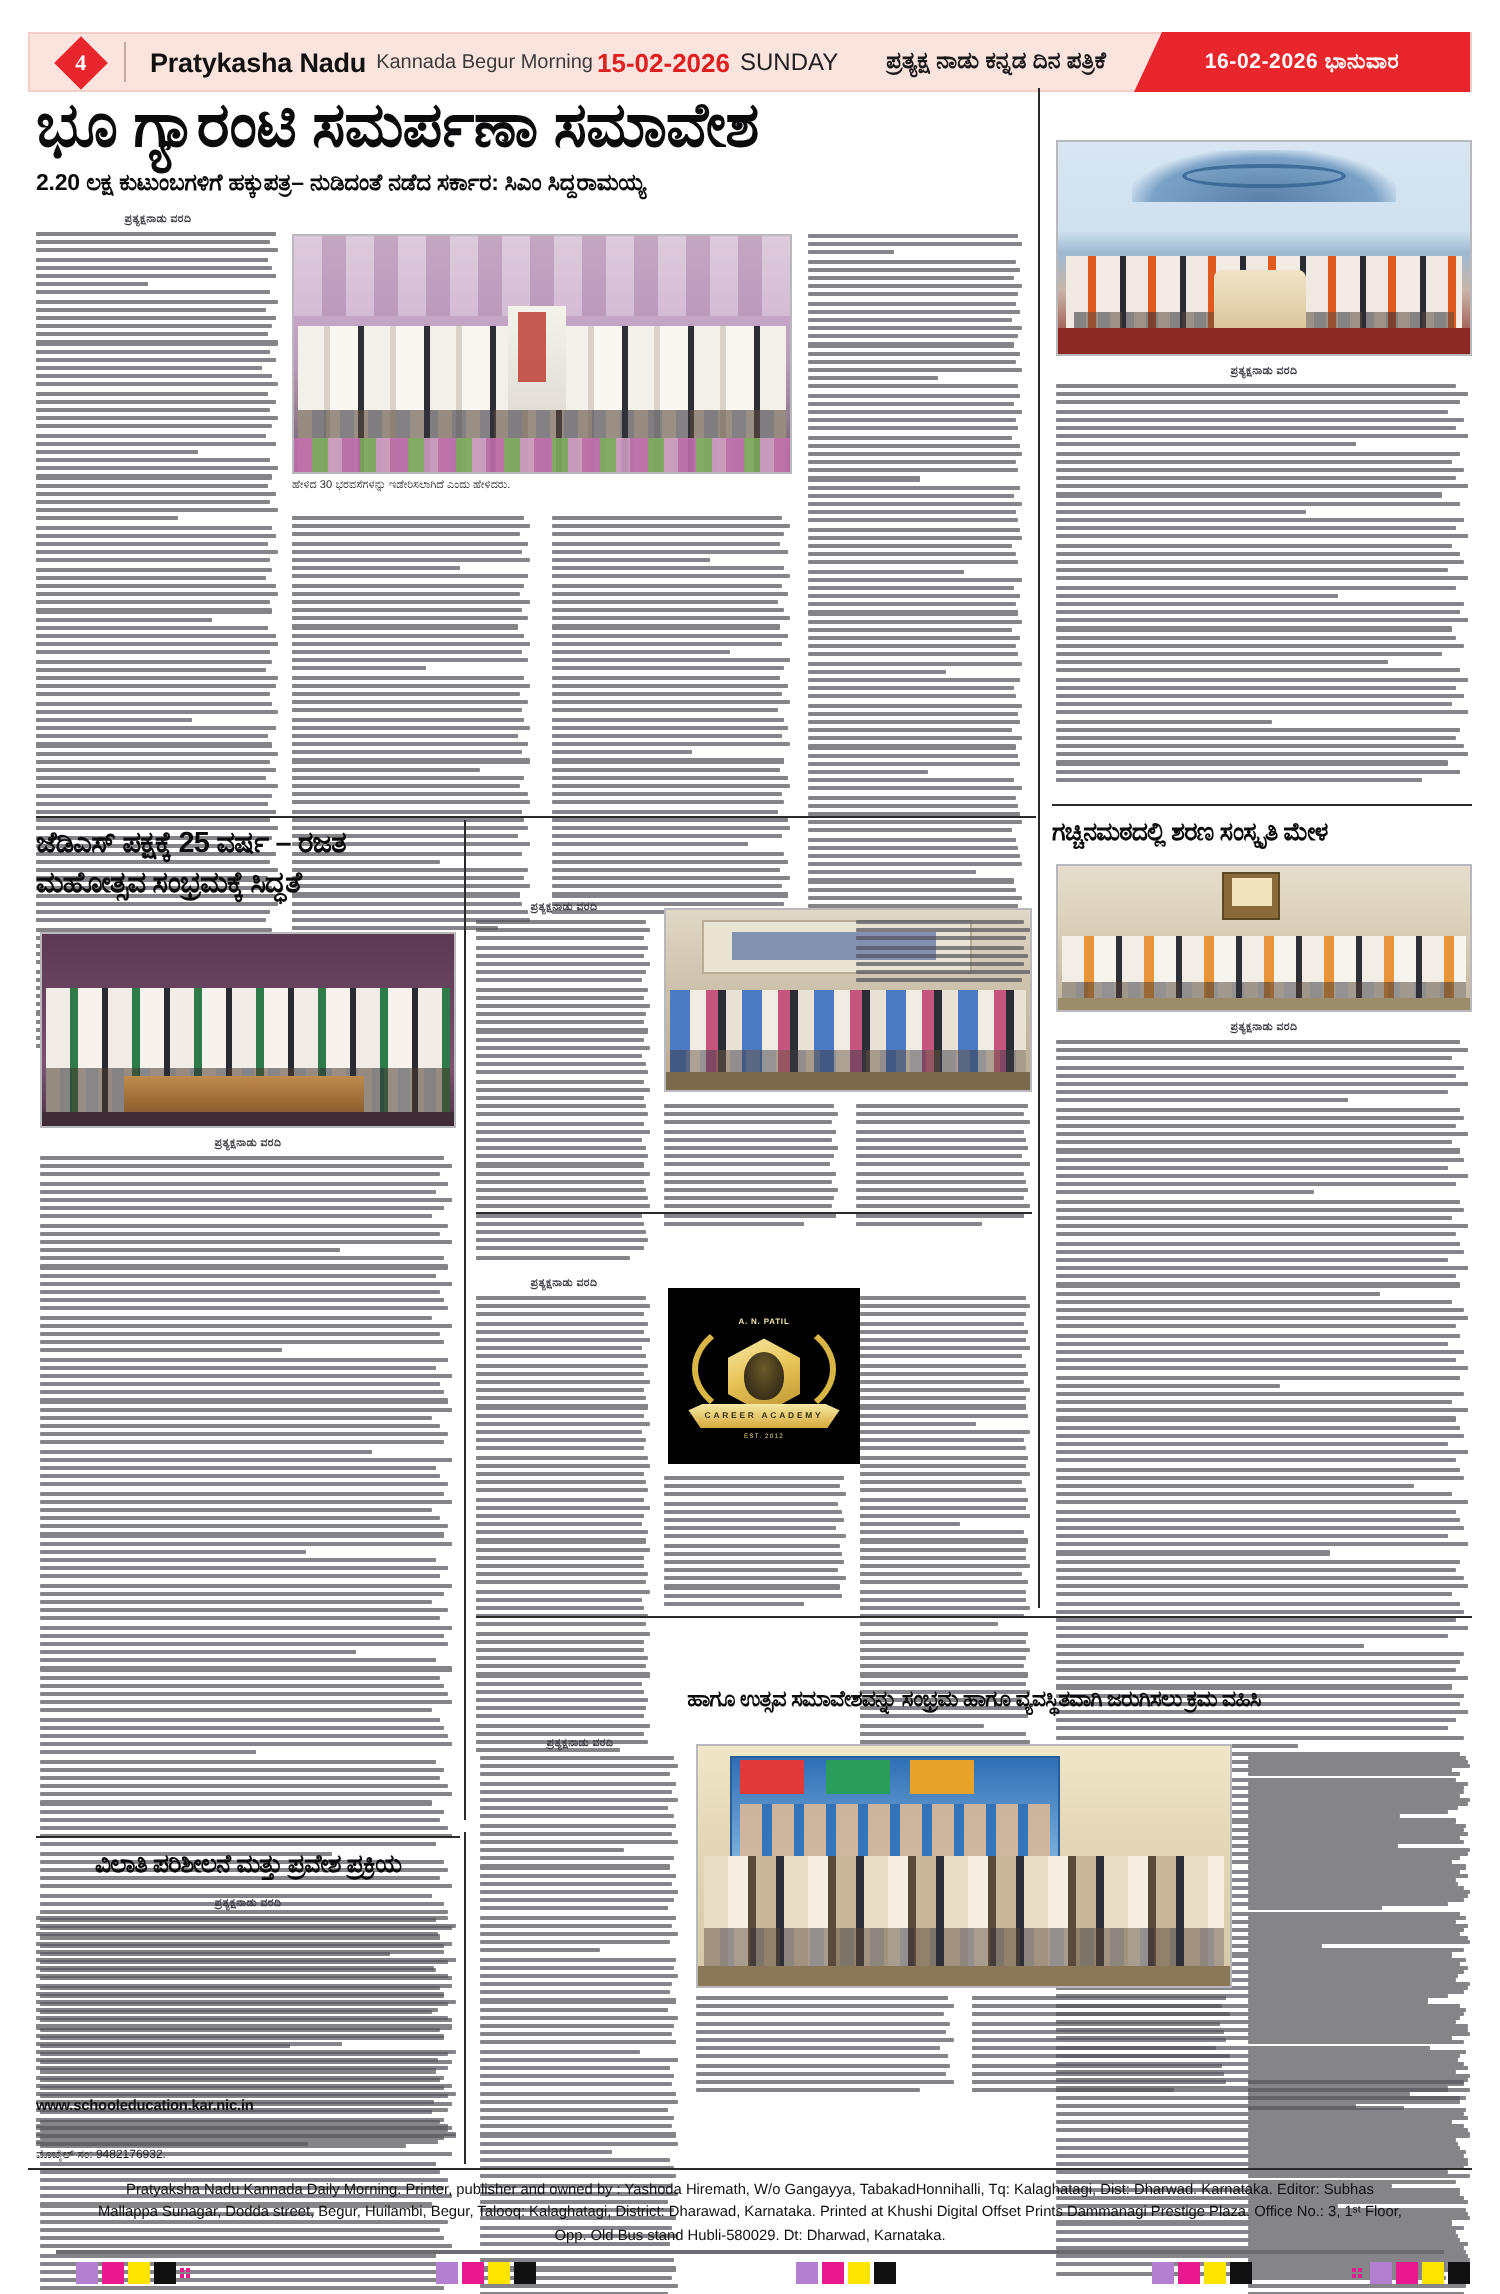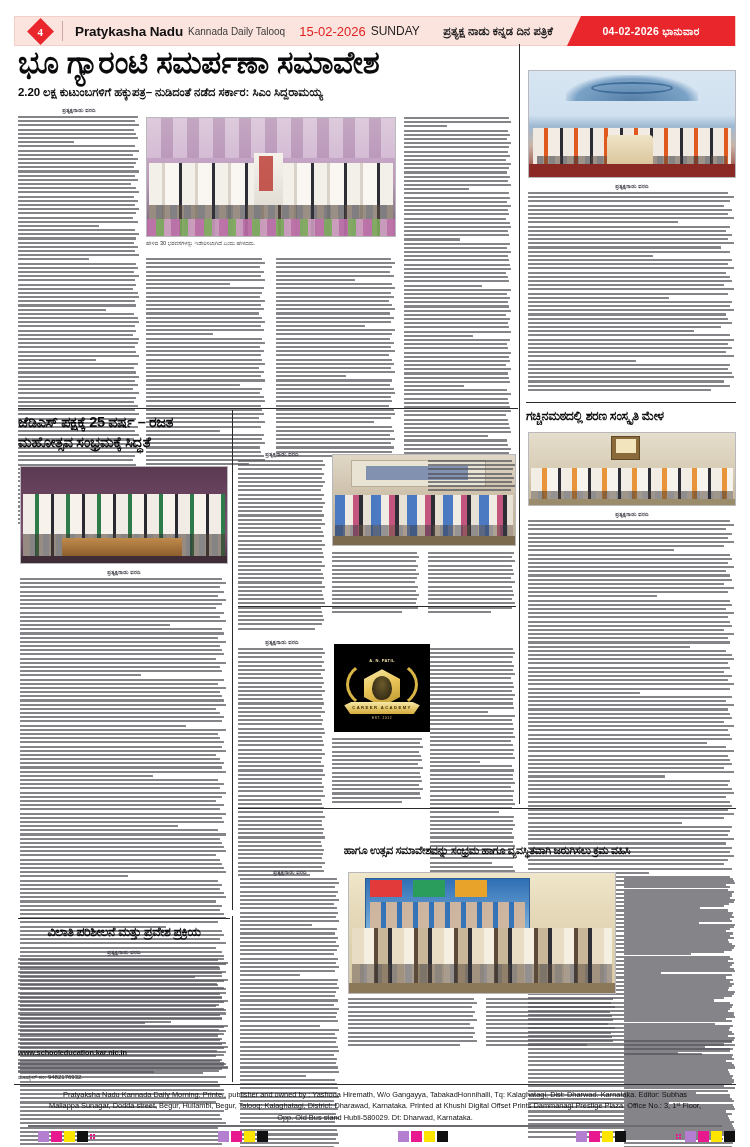--- a/index.html
+++ b/index.html
@@ -41,21 +41,21 @@
     flex: none;
   }
   .mh-title {
     font-size: 13.5px; font-weight: bold; color: #111;
     letter-spacing: -0.1px; white-space: nowrap;
   }
   .mh-sub {
     font-size: 10px; color: #3b3b3b; margin-left: 5px; white-space: nowrap;
   }
   .mh-date {
-    font-size: 13px; font-weight: normal; color: #e02020; margin-left: 14px;
+    font-size: 13px; font-weight: bold; color: #e02020; margin-left: 2px;
     white-space: nowrap;
   }
   .mh-day {
     font-size: 12px; color: #222; margin-left: 5px; white-space: nowrap;
   }
   .mh-kn {
     font-size: 11.5px; color: #1a1a1a; margin-left: auto; white-space: nowrap;
     font-weight: 600;
   }
   .mh-redflag {
@@ -159,26 +159,26 @@
 <body>
 
 <div class="page">
 
   <div class="masthead">
     <div class="mh-diamond">
       <span>4</span>
     </div>
     <div class="mh-sep"></div>
     <div class="mh-title">Pratykasha Nadu</div>
-    <div class="mh-sub">Kannada Daily Talooq</div>
+    <div class="mh-sub">Kannada Begur Morning</div>
     <div class="mh-date">15-02-2026</div>
     <div class="mh-day">SUNDAY</div>
     <div class="mh-kn">ಪ್ರತ್ಯಕ್ಷ ನಾಡು ಕನ್ನಡ ದಿನ ಪತ್ರಿಕೆ</div>
     <div class="mh-redflag">
-      <span>04-02-2026 ಭಾನುವಾರ</span>
+      <span>16-02-2026 ಭಾನುವಾರ</span>
     </div>
   </div>
 
   <div class="blk kn-head" style="left:18px; top:47px; width:500px; font-size:31px; line-height:1.0;">ಭೂ ಗ್ಯಾರಂಟಿ ಸಮರ್ಪಣಾ ಸಮಾವೇಶ</div>
 
   <div class="blk kn-head" style="left:18px; top:86px; width:500px; font-size:11.5px; font-weight:600; line-height:1.15; letter-spacing:-0.1px;">2.20 ಲಕ್ಷ ಕುಟುಂಬಗಳಿಗೆ ಹಕ್ಕುಪತ್ರ– ನುಡಿದಂತೆ ನಡೆದ ಸರ್ಕಾರ: ಸಿಎಂ ಸಿದ್ದರಾಮಯ್ಯ</div>
 
   <div class="blk rule rule-v" style="left:519px; top:44px; height:370px;"></div>
 
 

